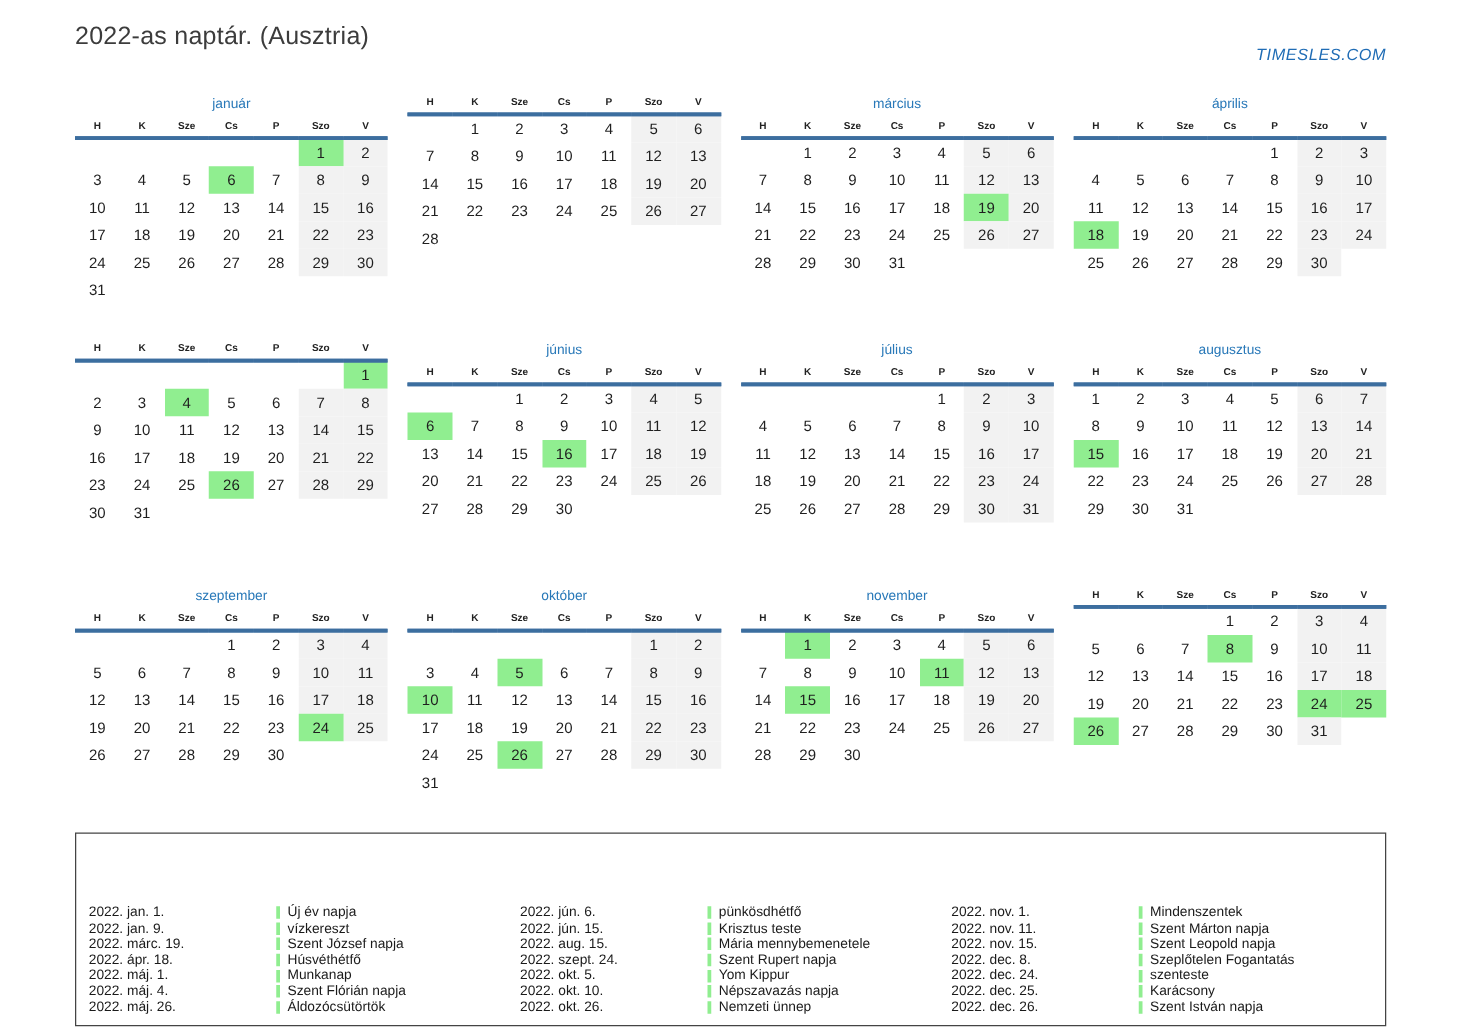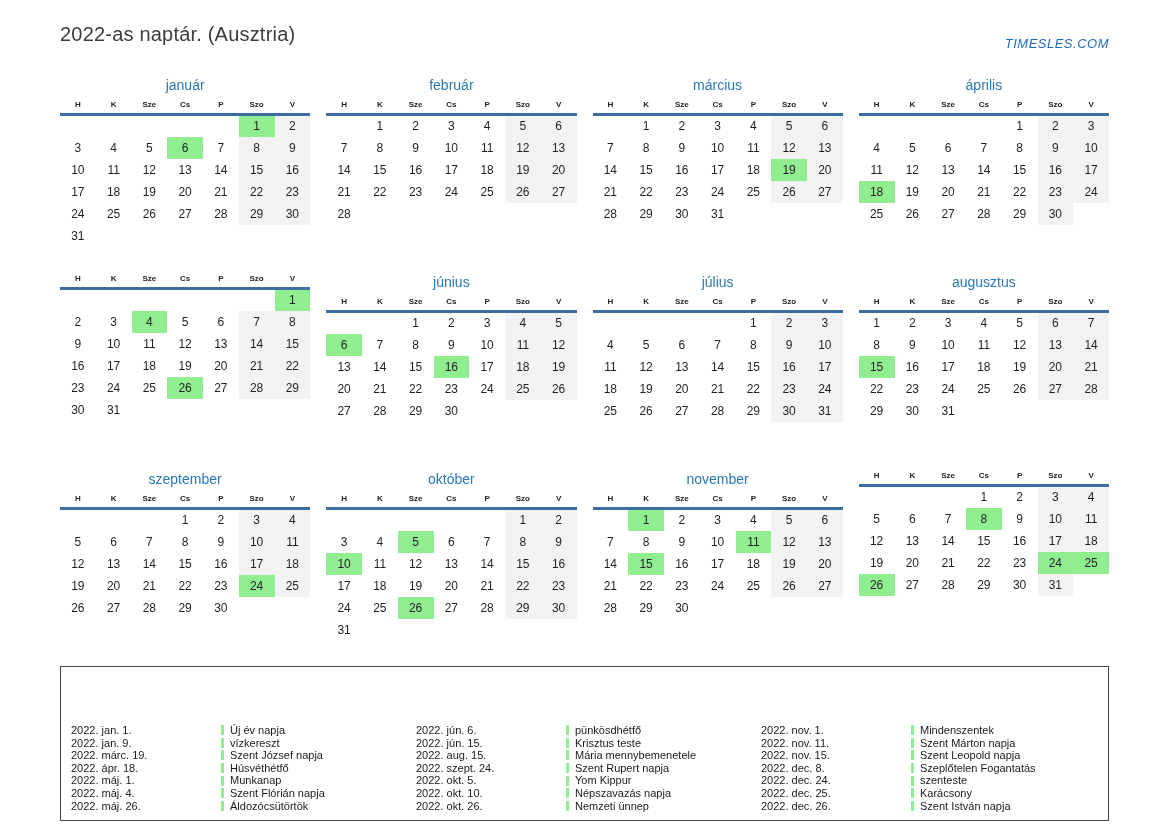--- a/index.html
+++ b/index.html
@@ -5,37 +5,37 @@
   * { margin: 0; padding: 0; box-sizing: border-box; }
   html, body {
     width: 1169px; height: 827px;
     background: #ffffff;
     font-family: "Liberation Sans", sans-serif;
     overflow: hidden;
   }
   .page { padding: 18px 60px 0 60px; }
 
   
-  .topbar { display: flex; justify-content: space-between; align-items: center; }
+  .topbar { display: flex; justify-content: space-between; align-items: flex-start; }
   .page-title { font-size: 20px; color: #3c3c3c; letter-spacing: .2px; }
   .brand { font-size: 13px; color: #1f6cb5; letter-spacing: .5px; margin-top: 18px; text-decoration: none; font-style: italic; }
 
   
   .months {
     margin-top: 26px;
     display: grid;
     grid-template-columns: repeat(4, 1fr);
     column-gap: 16px;
     row-gap: 12px;
   }
   .month { height: 185px; }
   .month-title {
     text-align: center;
     color: #2878b8;
-    font-size: 14px;
+    font-size: 11px;
     margin-bottom: 7px;
   }
   table.cal { width: 100%; border-collapse: collapse; table-layout: fixed; }
   table.cal th {
     font-size: 8px; font-weight: bold; color: #222;
     text-align: center; padding-bottom: 4px;
     border-bottom: 3px solid #3c6e9f;
   }
   table.cal td {
     height: 22px; text-align: center;
@@ -151,21 +151,20 @@
               <td></td>
               <td></td>
               <td></td>
               <td></td>
               <td></td>
             </tr>
           </tbody>
         </table>
       </div>
       <div class="month">
-        <div class="month-title">február</div>
         <table class="cal">
           <thead>
             <tr>
               <th>H</th>
               <th>K</th>
               <th>Sze</th>
               <th>Cs</th>
               <th>P</th>
               <th>Szo</th>
               <th>V</th>

